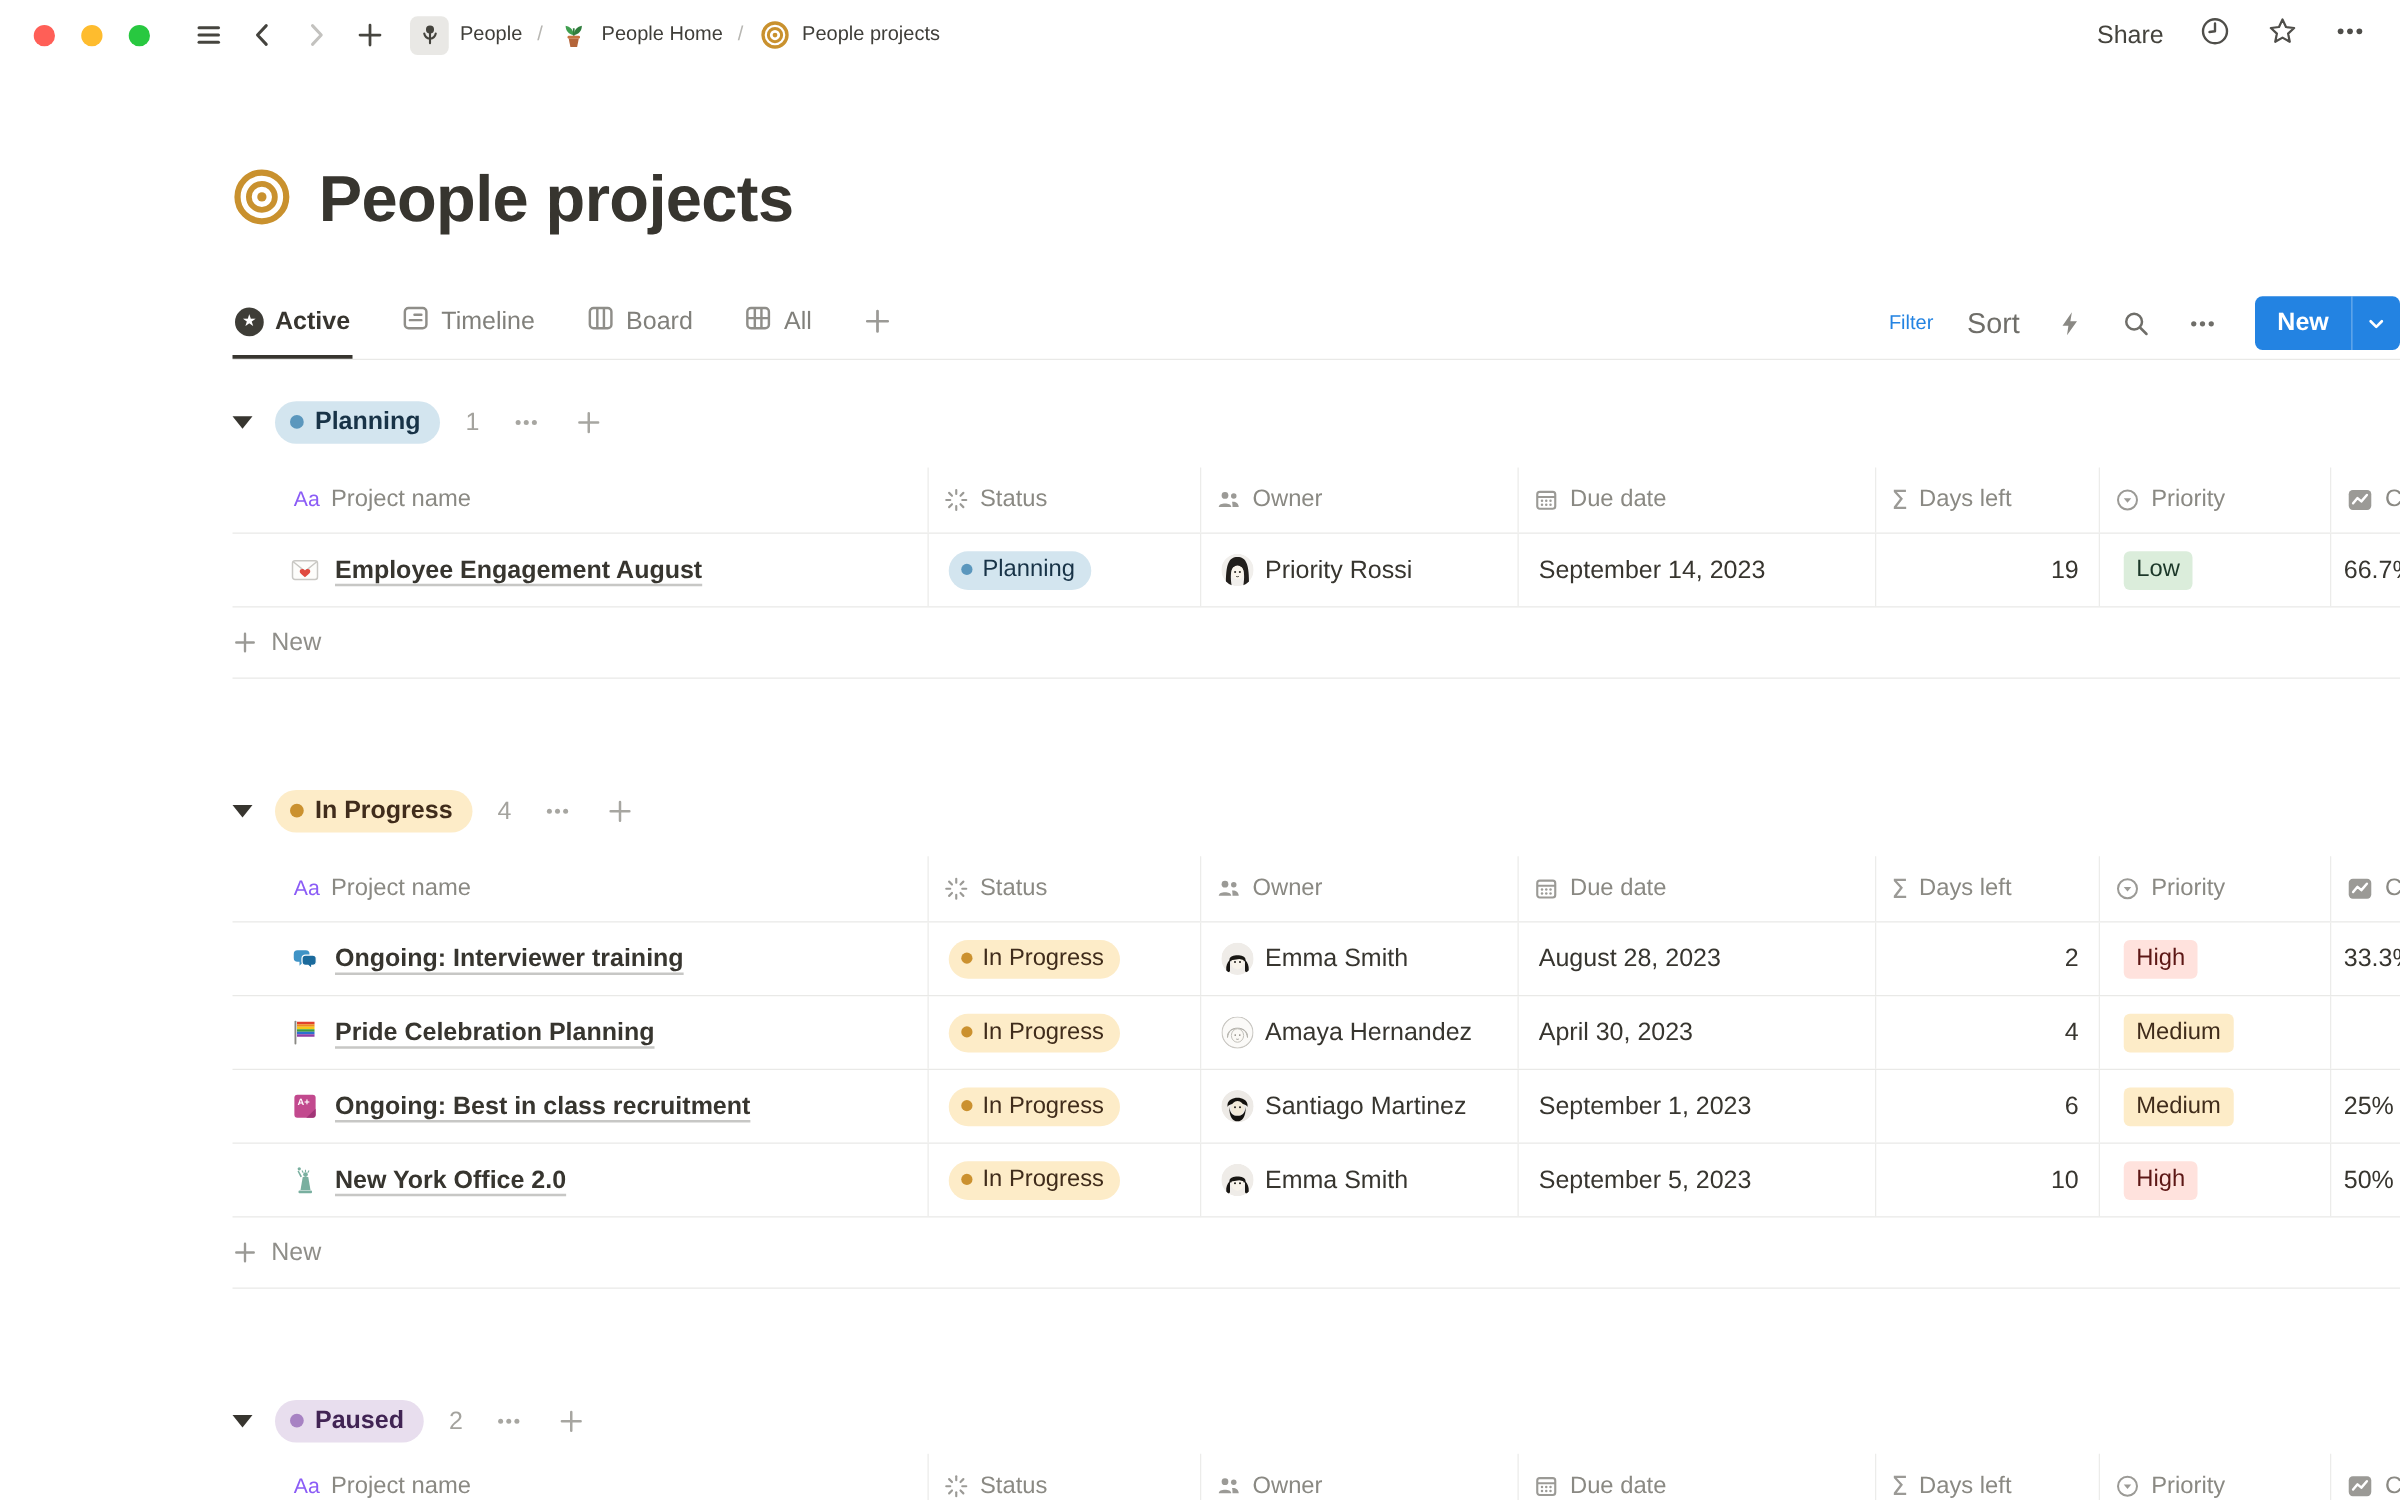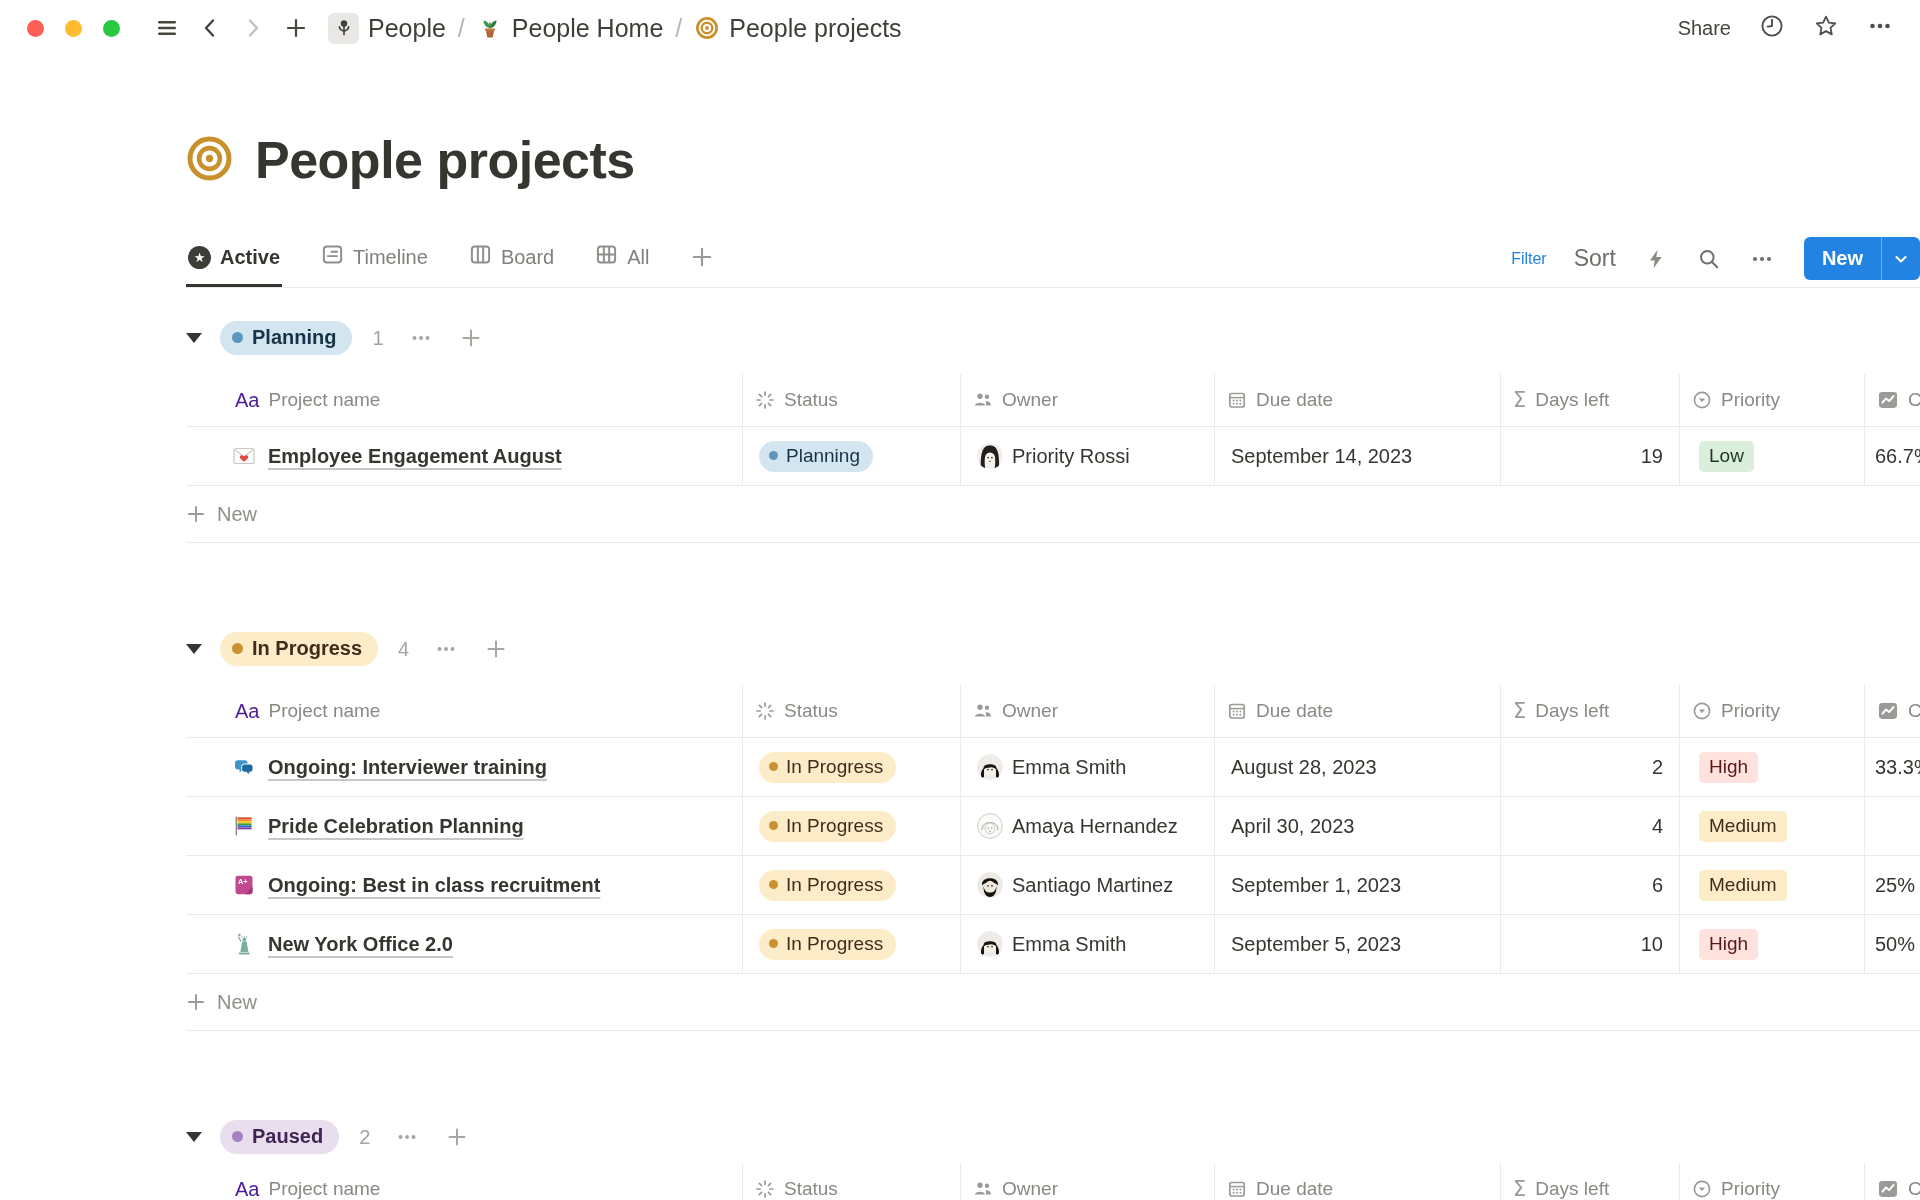--- a/index.html
+++ b/index.html
@@ -18,21 +18,21 @@
   button{background:none;border:0;padding:0;font:inherit;cursor:pointer;color:inherit}
   a{text-decoration:none;color:inherit;cursor:pointer}
   .page{position:relative;width:1920px;height:1200px;background:#fff;overflow:hidden;color:var(--text-dark)}
 
   
   .topbar{display:flex;align-items:center;height:56px;padding:0 27px}
   .lights{display:flex;gap:21px;margin-right:32px}
   .light{width:17px;height:17px;border-radius:50%;display:inline-block;cursor:pointer}
   .l-red{background:var(--traffic-red)} .l-yellow{background:var(--traffic-yellow)} .l-green{background:var(--traffic-green)}
   .icbtn{width:30px;height:30px;display:grid;place-items:center;margin-right:13px;border-radius:4px}
-  .crumbs{display:flex;align-items:center;gap:9px;font-size:25px;margin-left:4px}
+  .crumbs{display:flex;align-items:center;gap:9px;font-size:16px;margin-left:4px}
   .teamspace-badge{width:31px;height:31px;border-radius:6px;background:#e9e8e5;display:grid;place-items:center;cursor:pointer}
   .crumb{color:#3f3e39}
   .sep{color:#b7b6b2;margin:0 3px}
   .cicon{display:grid;place-items:center;width:26px;height:26px}
   .tb-right{margin-left:auto;display:flex;align-items:center;gap:28px;font-size:20px;color:#44433d}
 
   
   .title-row{display:flex;align-items:center;gap:22px;margin:74px 0 0 186px}
   .title-row h1{font-size:52px;font-weight:bold;margin:0;letter-spacing:-.5px;color:var(--text-dark)}
 
@@ -68,21 +68,21 @@
   .thead,.trow{display:flex;width:100%}
   .thead{height:53px;align-items:center;border-bottom:1px solid var(--border);margin-top:14px}
   .g-paused .thead{margin-top:4px}
   .trow{height:59px;align-items:center;border-bottom:1px solid var(--border)}
   .cell,.hcell{display:flex;align-items:center;height:100%;flex:none}
   .hcell{color:var(--text-gray);font-size:19px;gap:9px;padding-left:12px}
   .hcell + .hcell,.cell + .cell{border-left:1px solid var(--divider)}
   .c-name{width:556px} .c-status{width:218px} .c-owner{width:254px} .c-due{width:286px}
   .c-days{width:179px} .c-priority{width:185px} .c-completion{width:150px}
   .hcell.c-name{padding-left:49px}
-  .aa{font-size:20px;color:#4c1d95}
+  .aa{font-size:17px;color:#8b5cf6}
   .sigma{font-size:21px;color:#9b9a96;font-family:"DejaVu Sans",sans-serif}
   .hlabel{white-space:nowrap}
 
   .cell{font-size:20px}
   .cell.c-name{padding-left:46px;gap:12px;overflow:hidden}
   .remoji{width:24px;height:24px;flex:none;display:grid;place-items:center}
   .plink{font-weight:bold;color:var(--text-dark);text-decoration:underline;text-decoration-color:rgba(55,53,47,.28);text-underline-offset:5px;text-decoration-thickness:1.5px;white-space:nowrap}
   .cell.c-status{padding-left:16px}
   .pill{display:inline-flex;align-items:center;gap:8px;border-radius:999px;padding:4px 13px 5px 10px;font-size:19px;cursor:pointer}
   .pill .dot{width:9px;height:9px;border-radius:50%}

